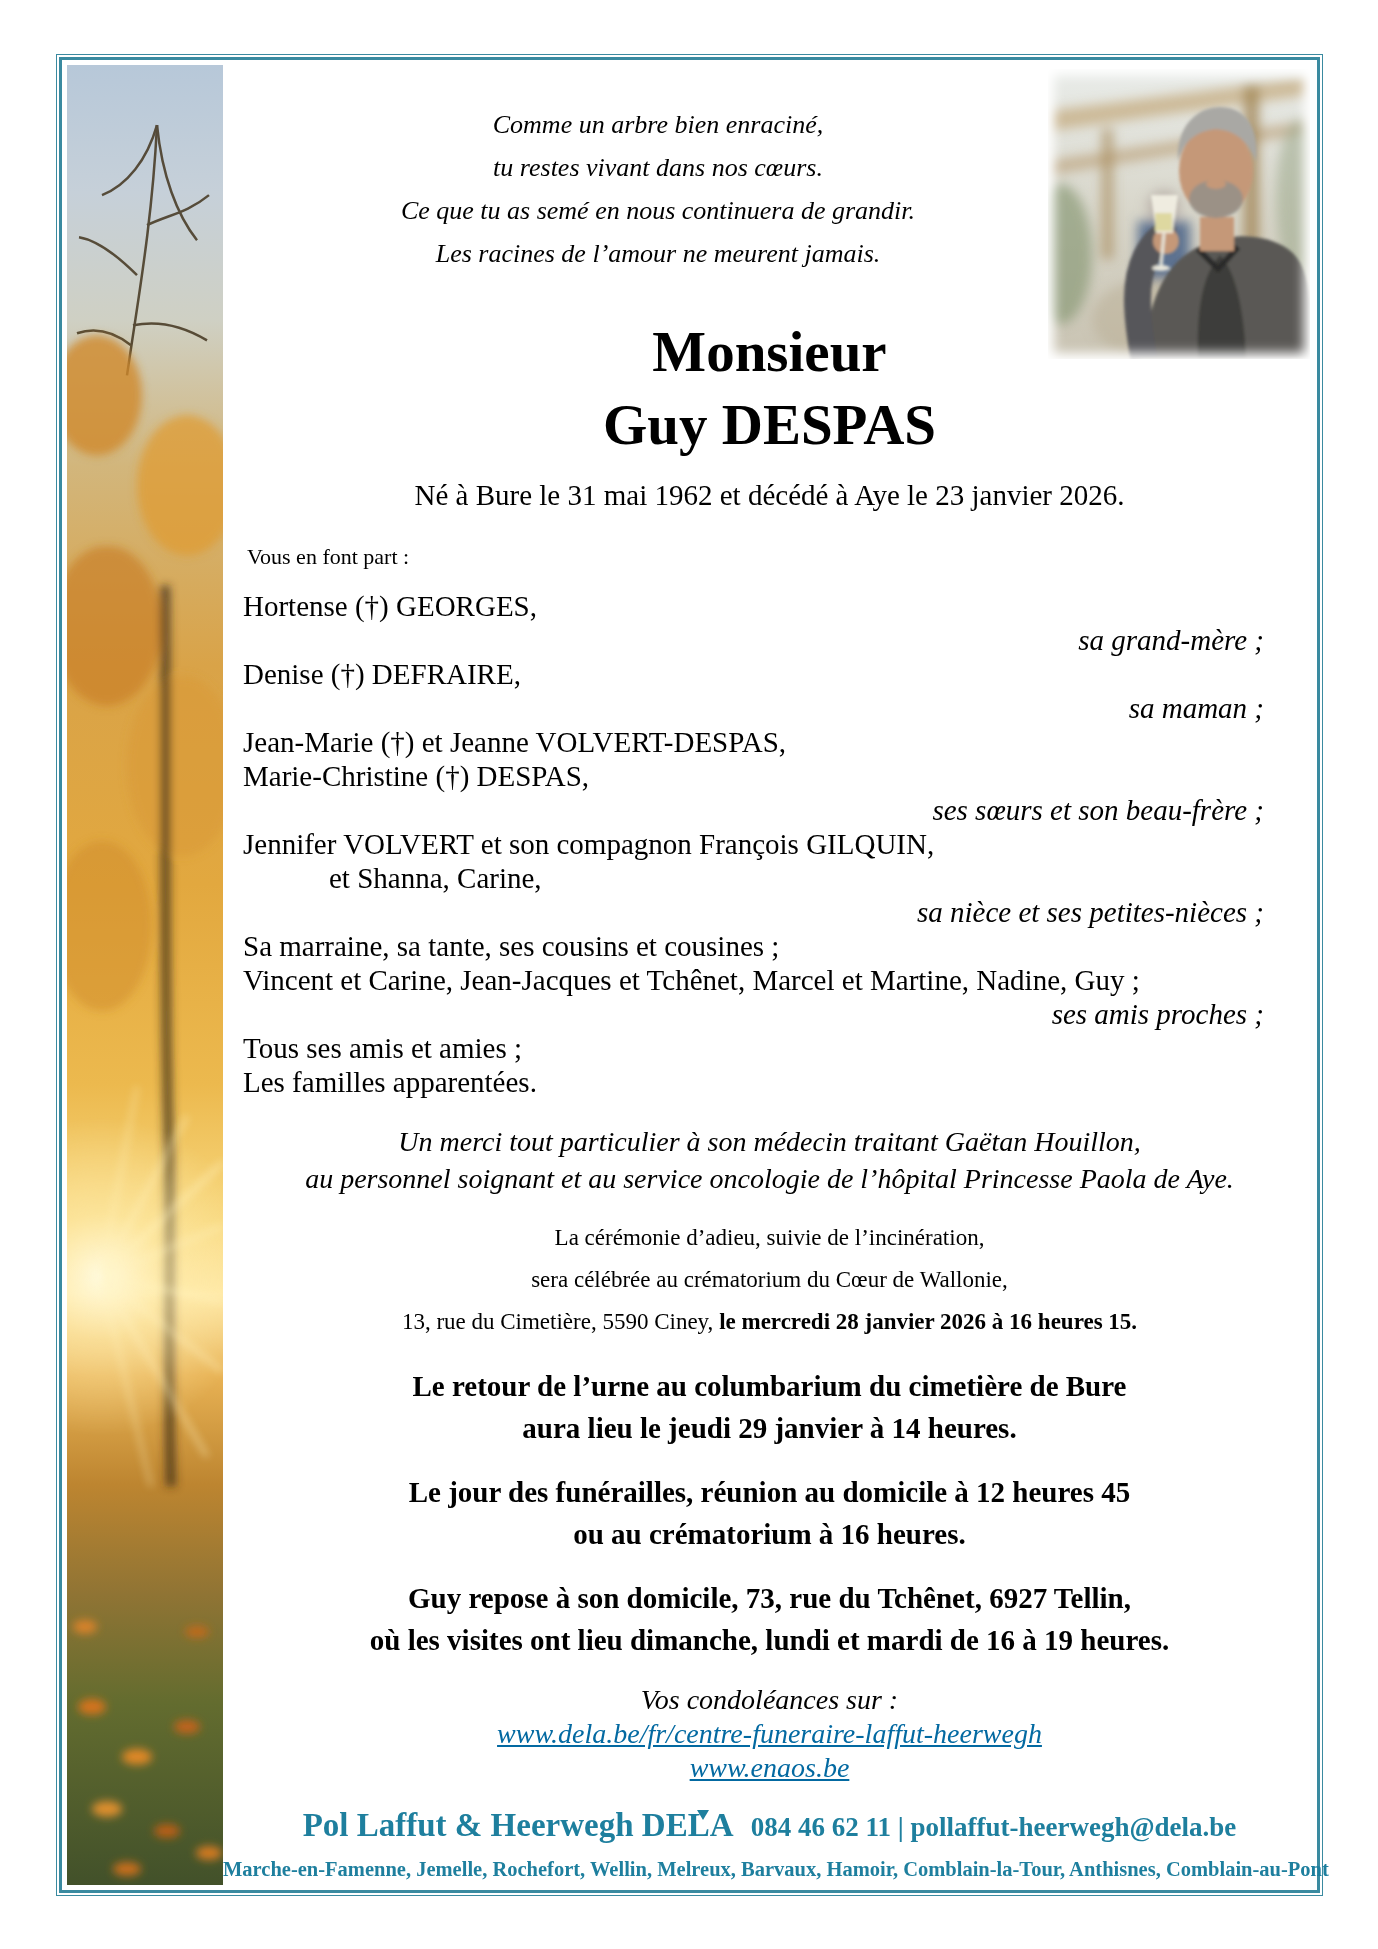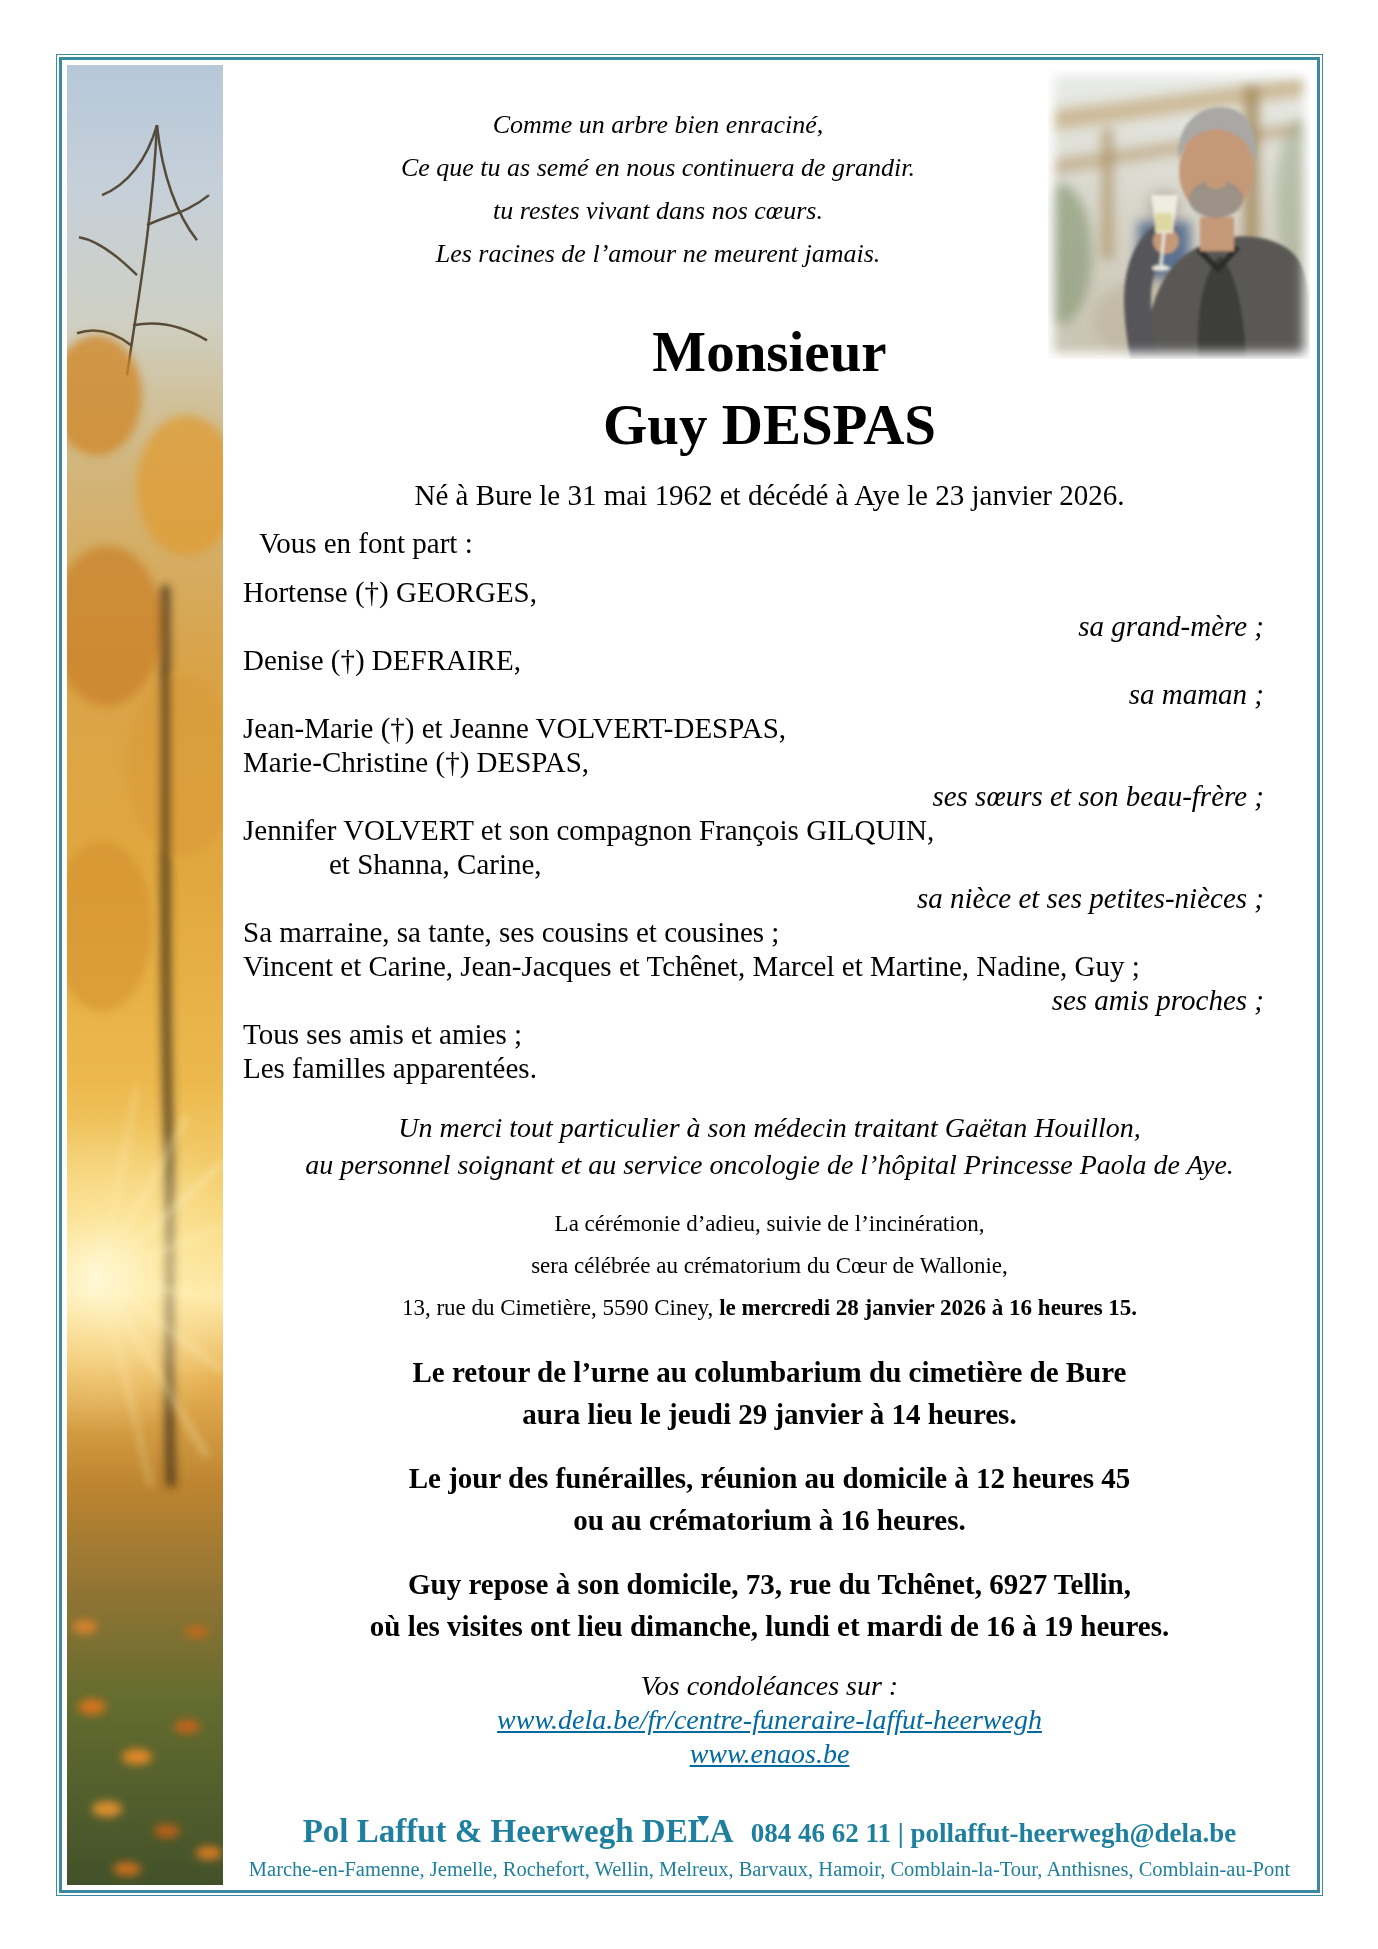--- a/index.html
+++ b/index.html
@@ -8,34 +8,34 @@
   .frame-inner{position:absolute;inset:2px;border:3px solid #3a8aa0;}
   .photo-strip{position:absolute;left:10px;top:10px;bottom:10px;width:156px;overflow:hidden;}
   .photo-strip svg{display:block;width:100%;height:100%;}
   .portrait{position:absolute;right:12px;top:14px;width:262px;height:290px;overflow:hidden;}
   .portrait svg{display:block;width:100%;height:100%;}
   .content{position:absolute;left:166px;right:6px;top:0;padding-top:48px;}
   .nowrap{white-space:nowrap;}
   .poem{width:870px;text-align:center;font-style:italic;font-size:26px;line-height:43px;}
   .title-block{width:100%;text-align:center;margin-top:40px;font-weight:bold;font-size:57px;line-height:73px;}
   .dates-line{width:100%;text-align:center;margin-top:16px;font-size:29px;line-height:36px;}
-  .intro-line{padding-left:36px;margin-top:12px;font-size:29px;line-height:36px;}
+  .intro-line{padding-left:24px;margin-top:26px;font-size:22px;line-height:36px;}
   .family{margin-top:14px;padding-left:20px;padding-right:52px;font-size:29px;line-height:34px;}
   .fam-name{text-align:left;}
   .fam-indent{padding-left:86px;}
   .fam-rel{text-align:right;font-style:italic;}
   .thanks{width:100%;text-align:center;margin-top:24px;font-style:italic;font-size:28px;line-height:37px;}
   .ceremony{width:100%;text-align:center;margin-top:20px;font-size:23px;line-height:42px;}
   .bold-block{width:100%;text-align:center;margin-top:22px;font-weight:bold;font-size:29px;line-height:42px;}
   .condolences{width:100%;text-align:center;margin-top:22px;font-style:italic;font-size:28px;line-height:34px;}
   .condolence-link{color:#0369a1;text-decoration:underline;display:block;}
   .footer{position:absolute;left:166px;right:6px;bottom:12px;text-align:center;color:#1e7f9e;}
   .footer-brand-row{font-size:33px;font-weight:bold;line-height:40px;white-space:nowrap;}
   .footer-contact{font-size:27px;font-weight:bold;margin-left:9px;}
-  .footer-locations{font-size:20.5px;font-weight:normal;line-height:28px;margin-top:2px;white-space:nowrap;}
+  .footer-locations{font-size:20.5px;font-weight:bold;line-height:28px;margin-top:8px;white-space:nowrap;}
   .dela-logo{position:relative;display:inline-block;}
   .dela-tri{position:absolute;top:5px;right:24px;width:0;height:0;
     border-left:6px solid transparent;border-right:6px solid transparent;border-top:10px solid #1e7f9e;}
   b{font-weight:bold;}
 </style>
 </head>
 <body>
 
 <div class="frame">
   <div class="frame-inner"></div>
@@ -155,22 +155,22 @@
         <ellipse cx="113" cy="199" rx="9" ry="3" fill="#e8e6da"></ellipse>
       </g>
       <rect x="-16" y="-16" width="294" height="322" fill="none" stroke="#ffffff" stroke-width="44" filter="url(#bgblur)"></rect>
     </svg>
   </div>
 
   <div class="content">
 
     <div class="poem">
       <div class="nowrap">Comme un arbre bien enraciné,</div>
+      <div class="nowrap">tu restes vivant dans nos cœurs.</div>
       <div class="nowrap">Ce que tu as semé en nous continuera de grandir.</div>
-      <div class="nowrap">tu restes vivant dans nos cœurs.</div>
       <div class="nowrap">Les racines de l’amour ne meurent jamais.</div>
     </div>
 
     <div class="title-block">
       <div class="nowrap">Monsieur</div>
       <div class="nowrap">Guy DESPAS</div>
     </div>
 
     <div class="dates-line nowrap">Né à Bure le 31 mai 1962 et décédé à Aye le 23 janvier 2026.</div>
 

